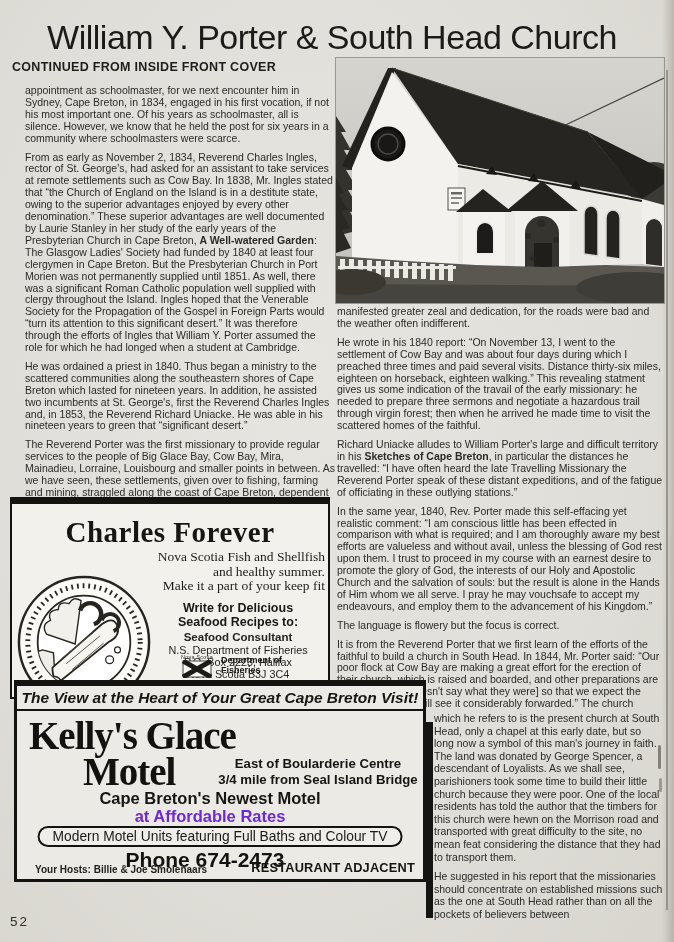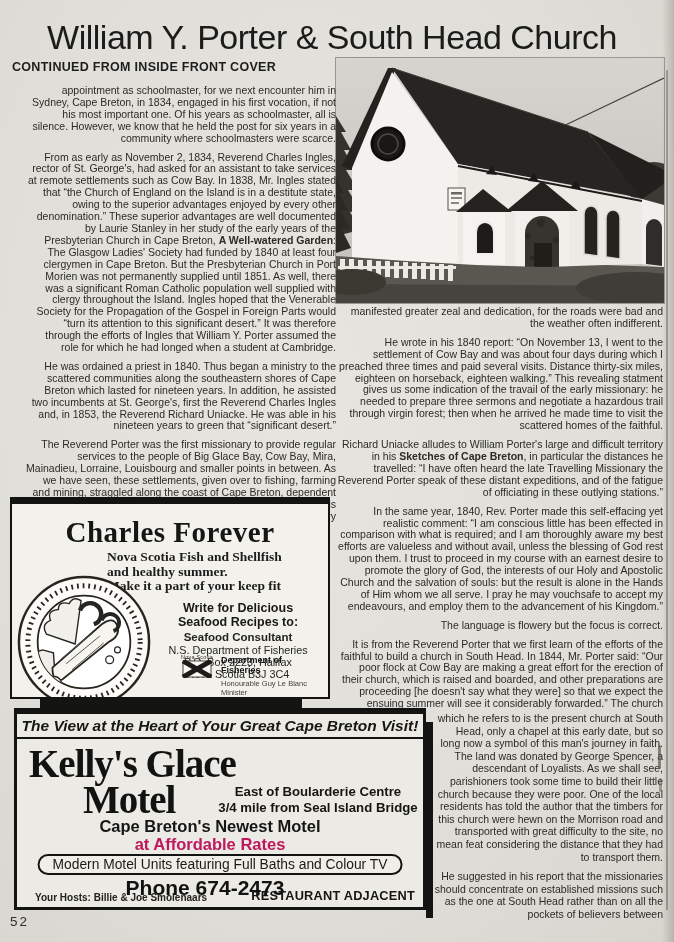--- a/index.html
+++ b/index.html
@@ -9,66 +9,66 @@
   .edge-shade{position:absolute;right:0;top:0;width:12px;height:100%;
         background:linear-gradient(to right, rgba(0,0,0,0), rgba(100,95,85,.28));}
   .edge-line{position:absolute;right:6px;top:70px;width:2px;height:840px;background:rgba(110,106,98,.55);}
   .edge-mark{position:absolute;left:658px;top:745px;width:3px;height:24px;background:#55524c;opacity:.65;border-radius:2px;}
   .edge-mark2{position:absolute;left:659px;top:778px;width:3px;height:14px;background:#5d5a54;opacity:.5;border-radius:2px;}
 
   h1.title{position:absolute;left:0;right:10px;top:18px;margin:0;text-align:center;
         font-size:34px;font-weight:400;letter-spacing:-0.5px;color:#1b1b1a;}
   .subtitle{position:absolute;left:12px;top:60px;font-size:12.5px;font-weight:bold;letter-spacing:.3px;color:#1d1d1c;}
 
-  .col{position:absolute;font-size:10.5px;line-height:11.9px;text-align:right;color:#2a2a28;}
+  .col{position:absolute;font-size:10.5px;line-height:11.9px;text-align:left;color:#2a2a28;}
   .col p{margin:0 0 7px 0;}
   .col .bold, .bold{font-weight:bold;}
   .col-left{left:25px;top:85px;width:311px;}
   .col-right{left:337px;top:306px;width:326px;}
   .col-narrow{left:434px;top:702px;width:229px;line-height:12.6px;margin-top:10px;}
 
   
   .photo{position:absolute;left:336px;top:58px;width:328px;height:245px;
         outline:1px solid #9a978f;box-shadow:inset 0 0 18px rgba(60,58,52,.25);}
   .photo svg{display:block;}
 
   
   .sf-ad{position:absolute;left:10px;top:497px;width:320px;height:202px;box-sizing:border-box;
         border:2px solid #131312;border-top:7px solid #131312;background:#f2f1ec;overflow:hidden;}
   .sf-shadow{position:absolute;left:40px;top:699px;width:262px;height:9px;background:#141413;}
   .sf-title{margin-top:12px;text-align:center;font-family:"Liberation Serif",serif;
         font-weight:bold;font-size:29px;letter-spacing:.5px;color:#161614;}
-  .sf-serif{margin:1px 0 0 95px;width:218px;text-align:left;font-family:"Liberation Serif",serif;
-        font-weight:bold;font-size:13.5px;line-height:14.5px;color:#1c1c1a;}
+  .sf-serif{margin:1px 0 0 95px;width:218px;text-align:right;font-family:"Liberation Serif",serif;
+        font-weight:normal;font-size:13.5px;line-height:14.5px;color:#1c1c1a;}
   .sf-write{margin:7px 0 0 138px;width:176px;text-align:center;}
   .sf-write .w1{font-size:12.5px;font-weight:bold;line-height:14px;color:#191917;}
   .sf-write .w2{font-size:11.5px;font-weight:bold;line-height:13px;margin-top:2px;}
   .sf-write .w3{font-size:10.8px;line-height:12.3px;}
   .sf-logo{position:absolute;left:168px;top:150px;display:flex;gap:7px;}
   .sf-flagcol{width:34px;text-align:center;}
   .sf-flaglabel{font-size:5.5px;letter-spacing:.2px;color:#33312d;}
   .sf-logo-right{padding-top:2px;}
   .sf-dept{font-size:9px;font-weight:bold;line-height:9.5px;color:#161614;}
   .sf-minister{font-size:7.5px;line-height:8.5px;margin-top:5px;color:#45423d;}
   .sf-plate{position:absolute;left:3px;top:69px;width:138px;height:138px;}
 
   
-  .kv-ad{position:absolute;left:14px;top:708px;width:412px;height:202px;box-sizing:border-box;
+  .kv-ad{position:absolute;left:14px;top:680px;width:412px;height:202px;box-sizing:border-box;
         border:3px solid #131312;border-top:6px solid #131312;background:#eceae4;}
   .kv-shadow-right{position:absolute;left:426px;top:722px;width:7px;height:196px;background:#141413;}
   .kv-tagline{position:absolute;left:0;right:0;top:0;height:23px;line-height:23px;text-align:center;
         font-size:15.5px;font-weight:bold;font-style:italic;border-bottom:2px solid #131312;color:#161614;}
   .kv-name1{position:absolute;left:12px;top:27px;font-family:"Liberation Serif",serif;
         font-weight:bold;font-size:39px;letter-spacing:-1px;color:#121211;}
   .kv-name2{position:absolute;left:66px;top:63px;font-family:"Liberation Serif",serif;
         font-weight:bold;font-size:39px;letter-spacing:-1px;color:#121211;}
   .kv-loc{position:absolute;right:4px;top:70px;width:202px;text-align:center;
         font-size:13.2px;font-weight:bold;line-height:15.5px;color:#151513;}
   .kv-claim1{position:absolute;left:0;right:20px;top:103px;text-align:center;font-size:16.5px;font-weight:bold;color:#151513;}
-  .kv-claim2{position:absolute;left:0;right:20px;top:121px;text-align:center;font-size:16.5px;font-weight:bold;color:#be185d;}
+  .kv-claim2{position:absolute;left:0;right:20px;top:121px;text-align:center;font-size:16.5px;font-weight:bold;color:#6d28d9;}
   .kv-pill{position:absolute;left:50%;top:140px;transform:translateX(-50%);white-space:nowrap;
         border:2.5px solid #131312;border-radius:13px;padding:1px 13px;font-size:13.8px;color:#1a1a18;background:#f0eee9;}
   .kv-phone{position:absolute;left:0;right:30px;top:162px;text-align:center;font-size:21px;font-weight:bold;color:#121211;}
   .kv-hosts{position:absolute;left:18px;bottom:4px;font-size:10px;font-weight:bold;color:#22221f;text-align:center;}
   .kv-rest{position:absolute;right:8px;bottom:4px;font-size:12.8px;font-weight:bold;letter-spacing:.2px;color:#151513;}
 
   .pageno{position:absolute;left:10px;top:914px;font-size:13.5px;letter-spacing:2px;color:#2e2e2c;}
 </style>
 </head>
 <body>

